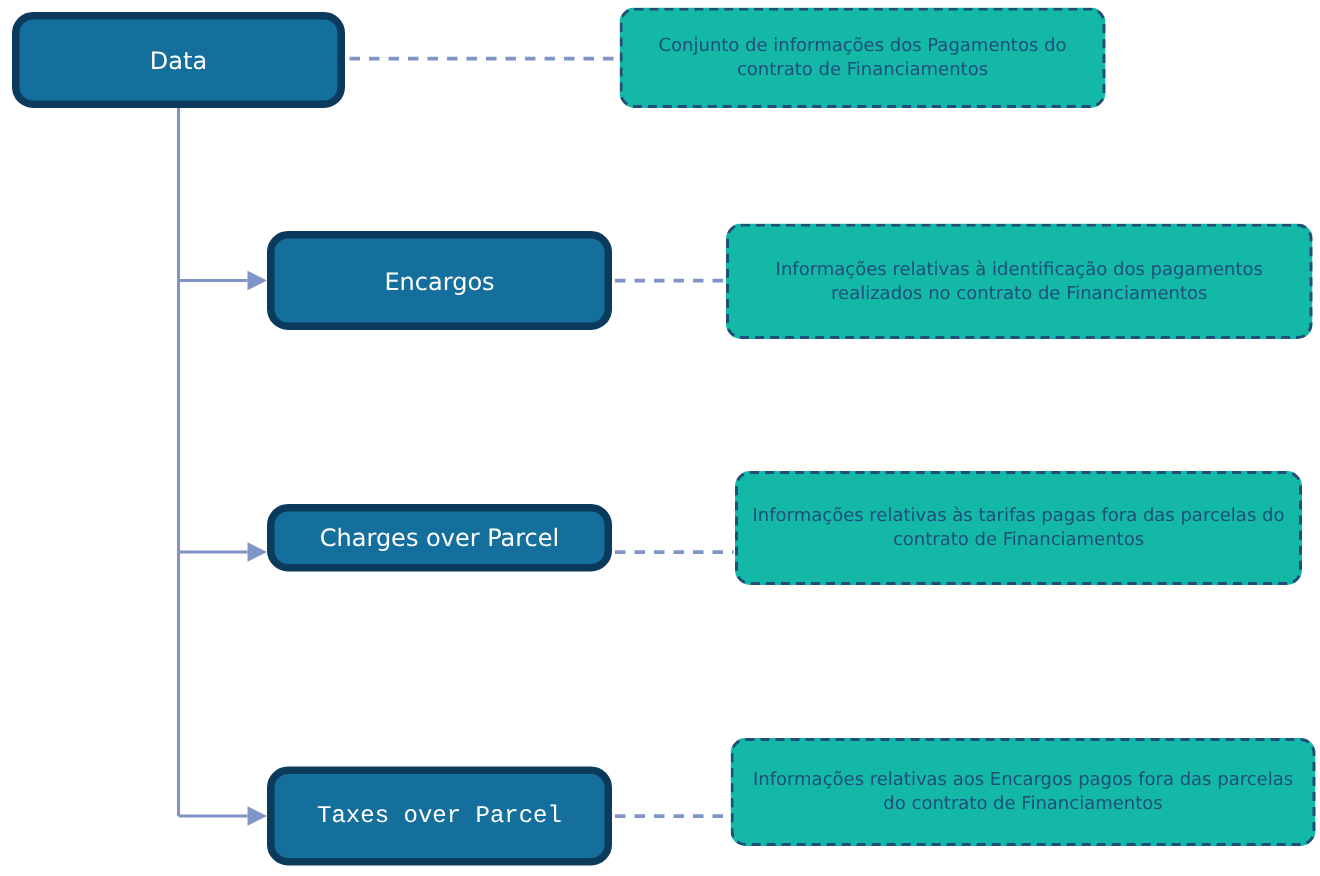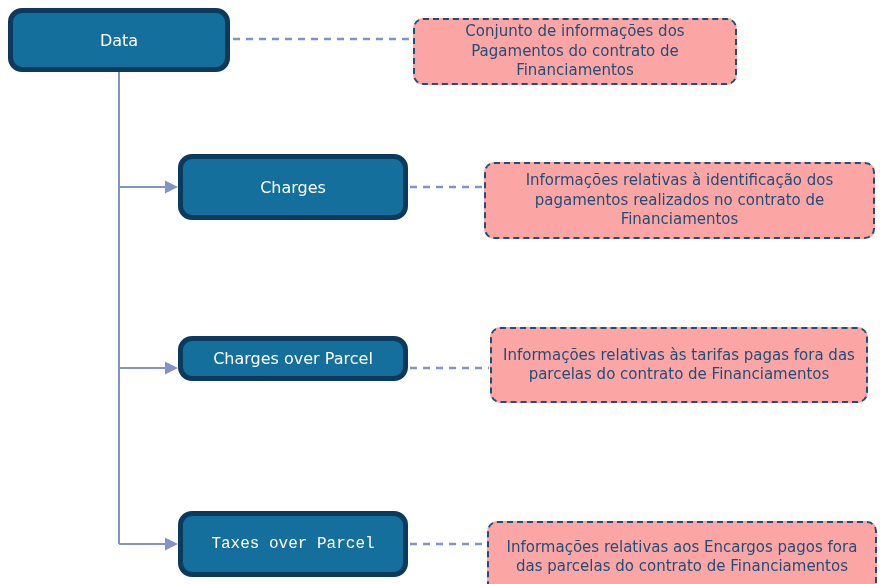--- a/index.html
+++ b/index.html
@@ -22,35 +22,34 @@
     font-size:16px;
     text-align:center;
   }
   .node-data{left:8px;top:8px;width:222px;height:64px;}
   .node-releases{left:178px;top:154px;width:230px;height:66px;}
   .node-charges{left:178px;top:336px;width:230px;height:45px;}
   .node-taxes{left:178px;top:511px;width:230px;height:66px;font-family:Liberation Mono, monospace;}
   .note{
     position:absolute;
     box-sizing:border-box;
-    background:#fca5a5;
+    background:#14b8a6;
     border:2px dashed #1f4e79;
     border-radius:10px;
     color:#1f4e79;
     display:flex;align-items:center;justify-content:center;
     text-align:center;
-    font-size:15px;
+    font-size:12px;
     line-height:1.3;
     padding:3px 8px;
-    margin-top:13px;
   }
   .note-1{left:413px;top:5px;width:324px;height:67px;}
   .note-2{left:484px;top:149px;width:391px;height:77px;}
   .note-3{left:490px;top:314px;width:378px;height:76px;}
-  .note-4{left:487px;top:508px;width:390px;height:72px;}
+  .note-4{left:487px;top:492px;width:390px;height:72px;}
 </style>
 </head>
 <body>
 
 <div id="stage">
 
   <svg id="connector-layer" viewBox="0 0 880 584" xmlns="http://www.w3.org/2000/svg">
 
     <path d="M119 72 V544" stroke="#8094c8" stroke-width="2" fill="none"></path>
 
@@ -67,21 +66,21 @@
     <path d="M410 187 H483" stroke="#8094c8" stroke-width="2.5" stroke-dasharray="7 6" fill="none"></path>
     <path d="M410 368 H489" stroke="#8094c8" stroke-width="2.5" stroke-dasharray="7 6" fill="none"></path>
     <path d="M410 544 H486" stroke="#8094c8" stroke-width="2.5" stroke-dasharray="7 6" fill="none"></path>
   </svg>
 
   <div class="node node-data">
     <span>Data</span>
   </div>
 
   <div class="node node-releases">
-    <span>Charges</span>
+    <span>Encargos</span>
   </div>
 
   <div class="node node-charges">
     <span>Charges over Parcel</span>
   </div>
 
   <div class="node node-taxes">
     <span>Taxes over Parcel</span>
   </div>
 

